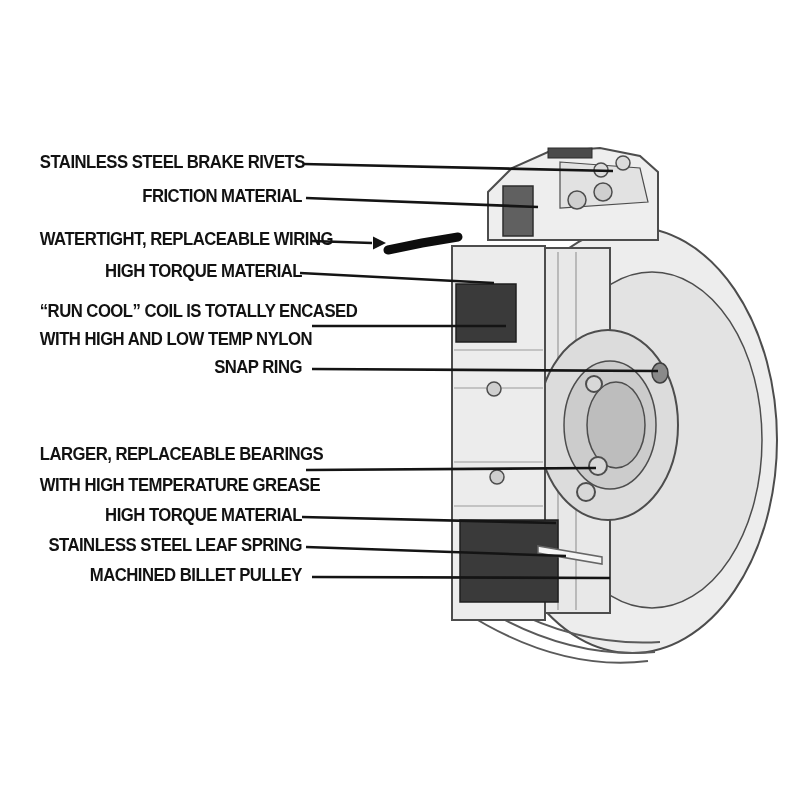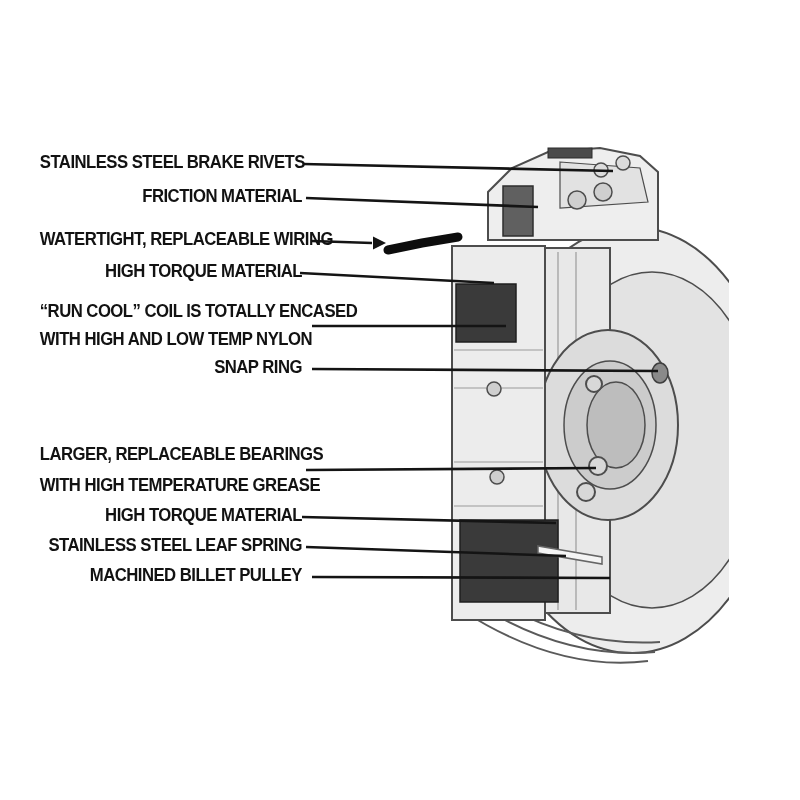--- a/index.html
+++ b/index.html
@@ -1,16 +1,16 @@
 <!DOCTYPE html>
 <html><head>
 <meta charset="utf-8">
 <style>
   html,body{margin:0;padding:0;background:#ffffff;}
-  #stage{position:relative;width:729px;height:800px;background:#ffffff;overflow:hidden;
+  #stage{position:relative;width:800px;height:800px;background:#ffffff;overflow:hidden;
          font-family:"Liberation Sans", sans-serif;}
   #art{position:absolute;left:0;top:0;}
   .lbl{position:absolute;left:4px;width:298px;text-align:right;
        font-weight:700;font-size:19px;line-height:20px;color:#121212;
        letter-spacing:-0.6px;white-space:nowrap;
        transform:scaleX(0.88);transform-origin:100% 50%;}
 </style>
 </head>
 <body>
 

